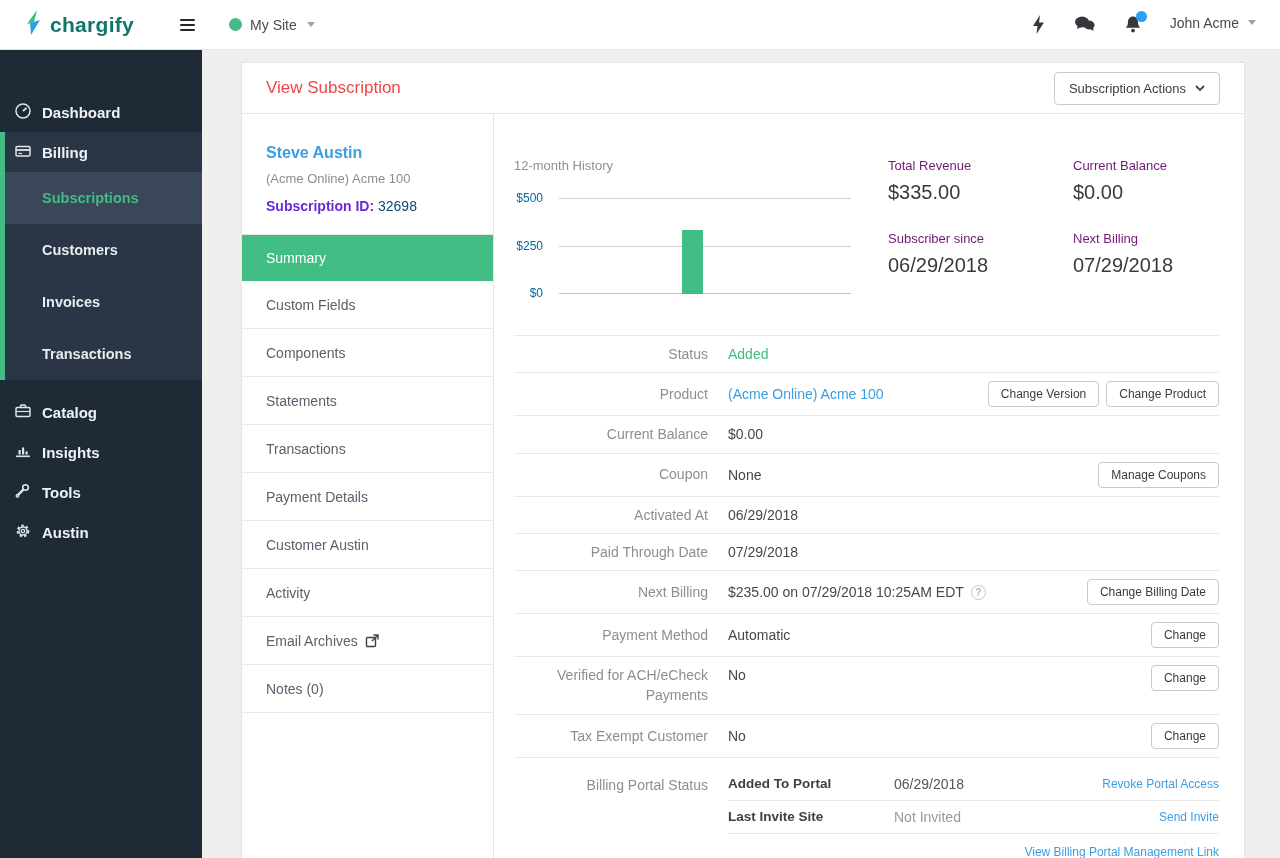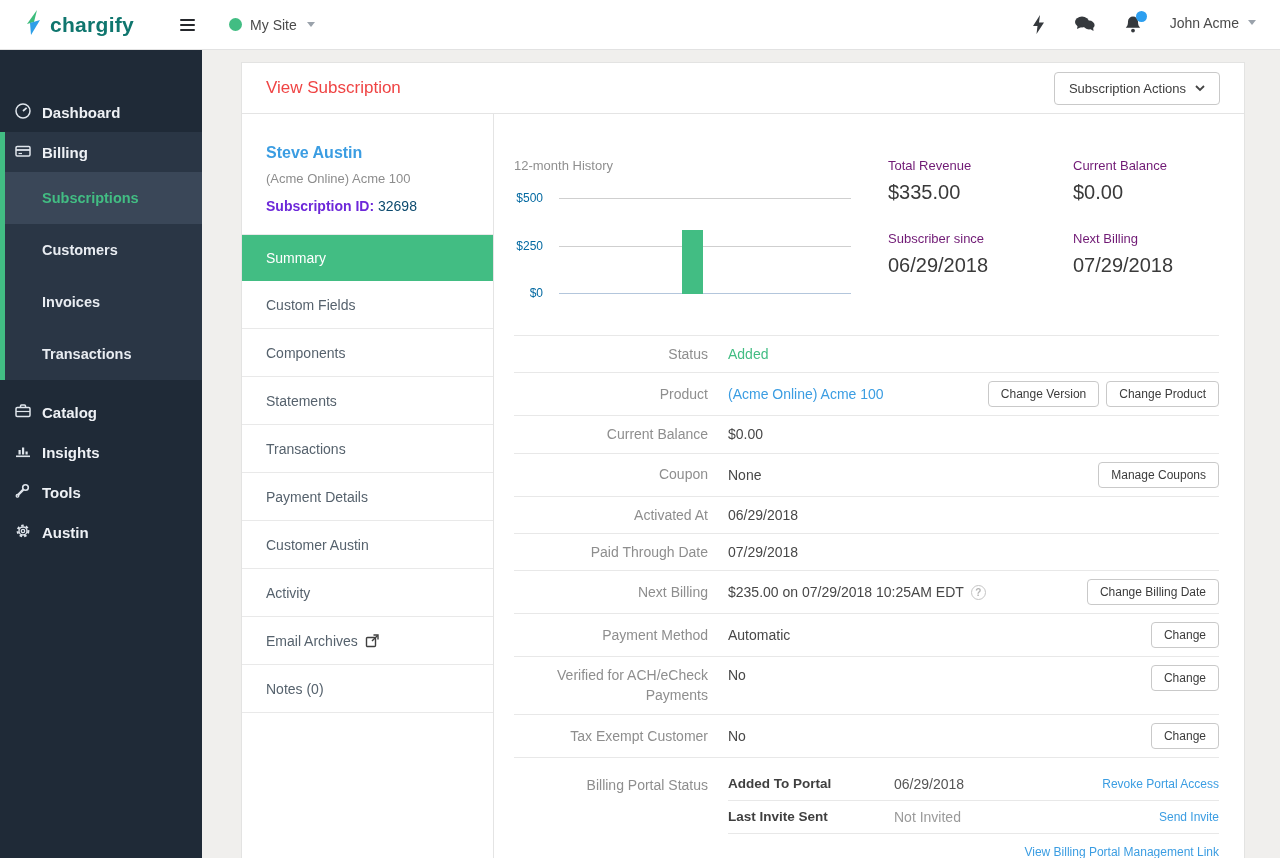--- a/index.html
+++ b/index.html
@@ -429,21 +429,21 @@
 
           <div class="drow portal-row">
             <div class="dlabel">Billing Portal Status</div>
             <div class="portal-table">
               <div class="portal-sub">
                 <span class="psub-label">Added To Portal</span>
                 <span class="psub-value">06/29/2018</span>
                 <span class="link link-sm">Revoke Portal Access</span>
               </div>
               <div class="portal-sub">
-                <span class="psub-label">Last Invite Sent</span>
+                <span class="psub-label">Last Invite Site</span>
                 <span class="psub-value muted">Not Invited</span>
                 <span class="link link-sm">Send Invite</span>
               </div>
               <div class="portal-link-row">
                 <span class="link link-sm">View Billing Portal Management Link</span>
               </div>
             </div>
           </div>
 
         </div>

